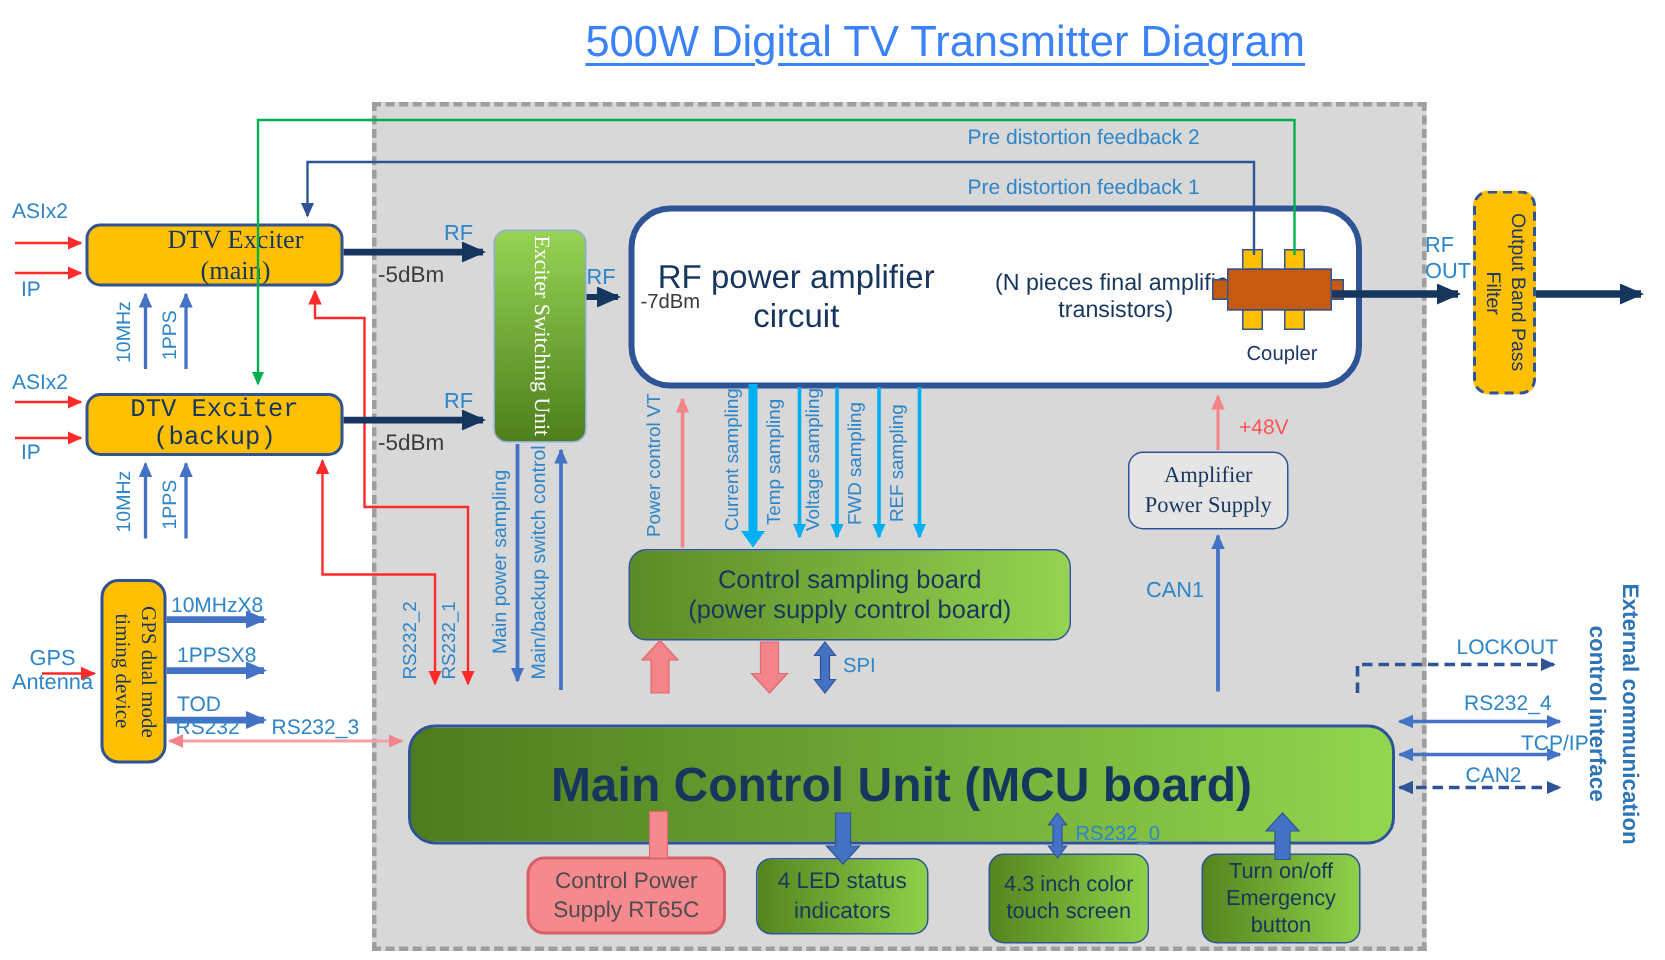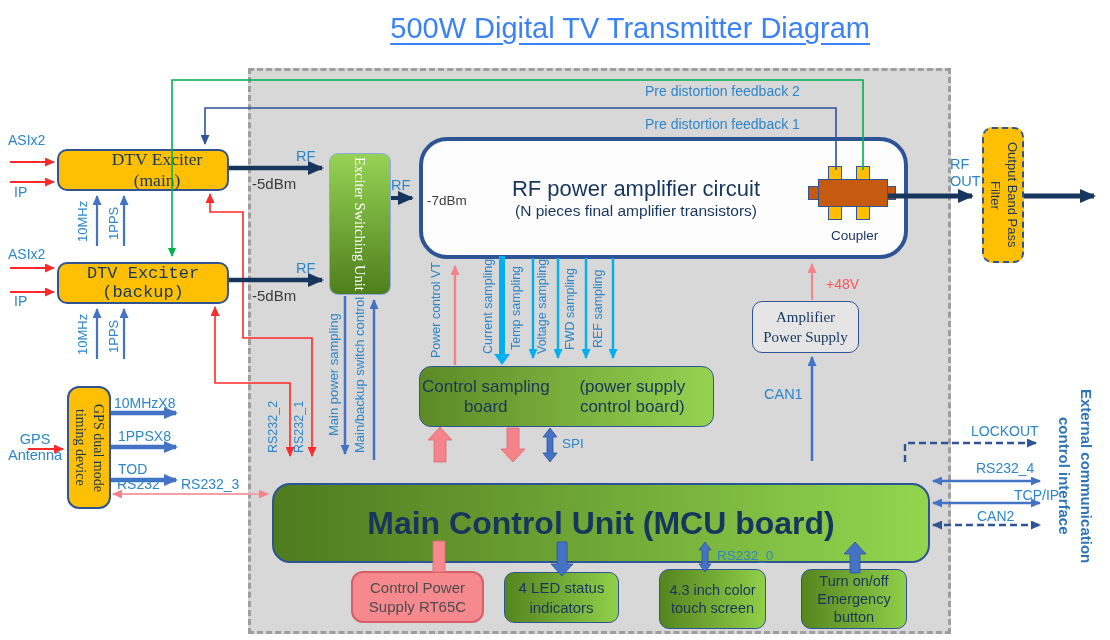--- a/index.html
+++ b/index.html
@@ -40,21 +40,21 @@
   <div class="box orange z2" style="left:67px;top:386px;width:44px;height:123px;border-radius:12px;">
     <span class="vdown serif navy" style="font-size:14px;line-height:1.25;height:118px;text-align:center;">GPS dual mode timing device</span>
   </div>
 
   <div class="box z2" style="left:329px;top:153px;width:62px;height:142px;border-radius:9px;
        background:linear-gradient(180deg,#96D355,#4E7F1C);border:1.5px solid #8FAADC;">
     <span class="vdown serif" style="font-size:14.5px;line-height:1.3;height:136px;text-align:center;color:#fff;">Exciter Switching Unit</span>
   </div>
 
   <div class="box z2" style="left:419px;top:137px;width:489px;height:122px;background:#FDFDFD;
-       border:4px solid #2F5496;border-radius:28px;flex-direction:column;padding-right:55px;">
+       border:4px solid #2F5496;border-radius:28px;flex-direction:row;padding-right:55px;">
     <div class="navy" style="font-size:22px;">RF power amplifier circuit</div>
     <div class="navy" style="font-size:15.5px;">(N pieces final amplifier transistors)</div>
   </div>
 
   <div class="abs z2" style="left:828px;top:166px;width:14px;height:14px;background:#FFC003;border:1.5px solid #2F5496;box-sizing:border-box;"></div>
   <div class="abs z2" style="left:856px;top:166px;width:14px;height:14px;background:#FFC003;border:1.5px solid #2F5496;box-sizing:border-box;"></div>
   <div class="abs z2" style="left:828px;top:206px;width:14px;height:14px;background:#FFC003;border:1.5px solid #2F5496;box-sizing:border-box;"></div>
   <div class="abs z2" style="left:856px;top:206px;width:14px;height:14px;background:#FFC003;border:1.5px solid #2F5496;box-sizing:border-box;"></div>
   <div class="abs z2" style="left:808px;top:186px;width:88px;height:14px;background:#C65A11;border:1.5px solid #2F5496;box-sizing:border-box;"></div>
   <div class="abs z2" style="left:818px;top:179px;width:70px;height:28px;background:#C65A11;border:1.5px solid #2F5496;box-sizing:border-box;"></div>
@@ -62,21 +62,21 @@
 
   <div class="box z2" style="left:982px;top:127px;width:42px;height:136px;background:#FFC003;
        border:2px dashed #2F5496;border-radius:10px;">
     <span class="vdown" style="font-size:13px;line-height:1.3;height:130px;text-align:center;color:#1F3864;">Output Band Pass Filter</span>
   </div>
 
   <div class="box serif navy z2" style="left:752px;top:301px;width:107px;height:52px;background:#e5e5e5;
        border:1.5px solid #2F5496;border-radius:10px;font-size:15px;line-height:1.35;padding:0 8px;">Amplifier Power Supply</div>
 
   <div class="box z2" style="left:419px;top:366px;width:295px;height:61px;border-radius:12px;
-       background:linear-gradient(90deg,#5C8A26,#95D351);border:1.5px solid #2F5496;flex-direction:row;">
+       background:linear-gradient(90deg,#5C8A26,#95D351);border:1.5px solid #2F5496;flex-direction:column;">
     <div class="navy" style="font-size:17px;">Control sampling board</div>
     <div class="navy" style="font-size:17px;">(power supply control board)</div>
   </div>
 
   <div class="box z2" style="left:272px;top:462px;width:658px;height:80px;border-radius:18px;
        background:linear-gradient(90deg,#4E7B1E,#92D64F);border:2px solid #2F5496;
        font-size:32px;font-weight:bold;color:#17365D;margin-top:21px;">Main Control Unit (MCU board)</div>
 
   <div class="box z2" style="left:351px;top:571px;width:133px;height:52px;background:#F5898E;
        border:2px solid #D85F66;border-radius:12px;font-size:15px;line-height:1.3;color:#4D4D4D;padding:0 6px;">Control Power Supply RT65C</div>

